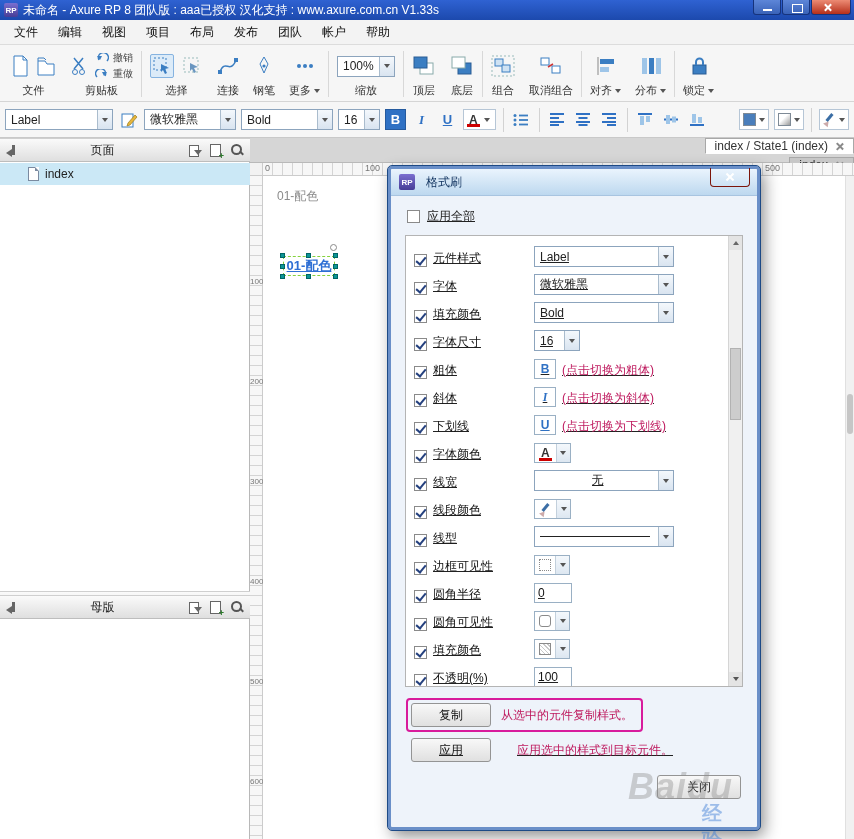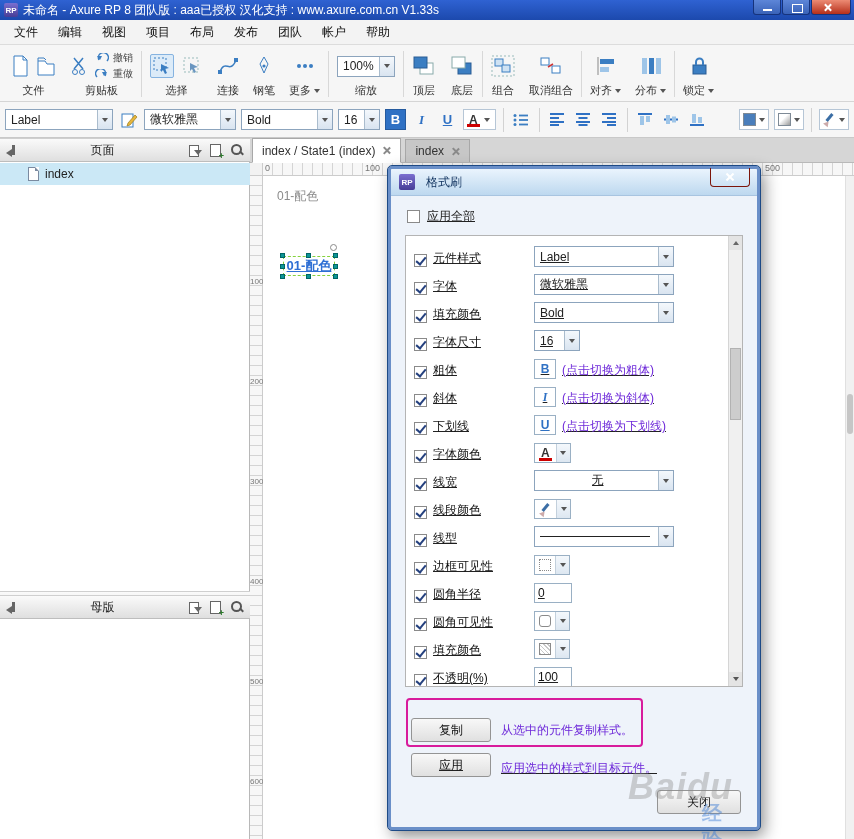--- a/index.html
+++ b/index.html
@@ -93,21 +93,21 @@
   .i-bars { width:13px; height:11px; position:relative; border-top:2px solid #555; border-bottom:2px solid #555; }
   .i-bars::after { content:""; position:absolute; left:0; top:2.5px; width:13px; height:2px; background:#555; }
   .tree { position:absolute; left:0; top:25px; width:250px; }
   .tree-item { height:22px; display:flex; align-items:center; gap:6px; padding-left:28px; }
   .tree-item.selected { background:#cbe8f6; }
   .i-page { width:11px; height:14px; border:1px solid #7a8aa0; background:#fff; position:relative; flex:none; }
   .i-page::after { content:""; position:absolute; right:-1px; top:-1px; border-top:4px solid #fff; border-left:4px solid #7a8aa0; }
 
   .editor { position:absolute; left:250px; top:0; right:0; bottom:0; }
   .tabstrip { position:absolute; left:0; top:0; right:0; height:25px; background:#d6d6d6; border-bottom:1px solid #b9b9b9;
-    display:flex; align-items:flex-end; padding-left:2px; gap:4px; }
+    display:flex; align-items:flex-end; padding-left:2px; gap:4px;flex-direction:column; }
   .tab { height:23px; display:flex; align-items:center; gap:7px; padding:0 9px; background:#c7c7c7;
     border:1px solid #a8a8a8; border-bottom:none; font-size:12px; color:#333; }
   .tab.active { background:#fff; height:25px; margin-bottom:-1px; border-bottom:1px solid #fff; }
   .tab-close { width:9px; height:9px; position:relative; flex:none; }
   .tab-close::before, .tab-close::after { content:""; position:absolute; left:4px; top:0; width:1.5px; height:9px; background:#8a8a8a; }
   .tab-close::before { transform:rotate(45deg);} .tab-close::after { transform:rotate(-45deg);}
 
   .ruler-corner { position:absolute; left:0; top:25px; width:13px; height:13px; background:#f2f2f2; border-right:1px solid #ccc; border-bottom:1px solid #ccc; }
   .ruler-h { position:absolute; left:13px; top:25px; right:0; height:13px; background:#f7f7f7; border-bottom:1px solid #ccc;
     background-image:repeating-linear-gradient(90deg, transparent 0 9px, #d4d4d4 9px 10px),
@@ -147,21 +147,21 @@
     border-right:2px solid #25417f; border-bottom:2px solid #25417f; transform:rotate(40deg); }
   .apply-all { display:flex; align-items:center; gap:7px; margin:3px 0 10px 2px; }
   .fp-panel { position:relative; height:452px; background:#fff; border:1px solid #b4b4b4; padding:3px 16px 0 8px; overflow:hidden; }
   .fp-row { height:28px; display:flex; align-items:flex-end; gap:6px; }
   .fp-label { flex:0 0 95px; color:#111; }
   .w140 { width:140px; } .w46 { width:46px; }
   .mini-btn { width:22px; height:20px; border:1px solid #9ab0c4; background:#fff; color:#2f71c4;
     font-weight:bold; display:inline-flex; align-items:center; justify-content:center; flex:none; }
   .mini-btn.it { font-family:"Liberation Serif","DejaVu Serif",serif; font-style:italic; }
   .mini-btn.un { text-decoration:underline; }
-  .fp-note { color:#6d28d9; }
+  .fp-note { color:#be185d; }
   .icombo { display:inline-flex; align-items:center; border:1px solid #9ab0c4; background:#fff; height:20px; flex:none; }
   .icombo .seg { padding:0 4px; display:flex; align-items:center; }
   .icombo .drop { width:14px; height:100%; border-left:1px solid #c3d0dc; display:flex; align-items:center; justify-content:center;
     background:linear-gradient(#f4f8fc,#dde7f1); }
   .glyph-a { font-weight:bold; color:#333; position:relative; padding:0 2px; }
   .glyph-a::after { content:""; position:absolute; left:0; right:0; bottom:-1px; height:3px; background:#c00; }
   .glyph-pen { width:13px; height:13px; position:relative; }
   .glyph-pen::before { content:""; position:absolute; left:5px; top:0px; width:3px; height:9px; background:#3b6ea5; transform:rotate(40deg); }
   .glyph-pen::after { content:""; position:absolute; left:1px; bottom:0px; width:0; height:0;
     border-left:3px solid transparent; border-right:3px solid transparent; border-bottom:5px solid #caa; transform:rotate(40deg); }
@@ -173,22 +173,22 @@
   .tinput { border:1px solid #9ab0c4; height:20px; width:38px; font-size:12px; padding:0 3px; background:#fff;
     font-family:inherit; color:#111; }
   .vscroll { position:absolute; right:0; top:0; bottom:0; width:14px; background:#f0f0f0; border-left:1px solid #d5d5d5; }
   .vs-btn { position:absolute; left:0; right:0; height:14px; background:#e4e4e4; display:flex; align-items:center; justify-content:center; }
   .vs-btn.up { top:0; } .vs-btn.down { bottom:0; }
   .vs-btn .caret.up { border-top:none; border-bottom:4px solid #666; }
   .vs-thumb { position:absolute; left:1px; right:1px; top:112px; height:72px; background:#cdcdcd; border:1px solid #b2b2b2; }
   .wbtn { height:24px; width:80px; background:linear-gradient(#f8f8f8,#e0e0e0); border:1px solid #949494;
     border-radius:3px; font-size:12px; display:inline-flex; align-items:center; justify-content:center; color:#111; flex:none; }
   .copy-wrap { margin-top:11px; display:inline-flex; align-items:center; gap:10px;
-    border:2px solid var(--highlight-magenta,#d81b9c); border-radius:4px; padding:18px 8px 3px 3px; margin-left:1px; }
-  .apply-row { margin-top:6px; display:flex; align-items:flex-end; gap:10px; padding-left:6px; }
+    border:2px solid var(--highlight-magenta,#d81b9c); border-radius:4px; padding:3px 8px 3px 3px; margin-left:1px; }
+  .apply-row { margin-top:6px; display:flex; align-items:center; gap:26px; padding-left:6px; }
   .close-row { margin-top:13px; padding-left:252px; }
 
   
   .watermark { position:absolute; left:628px; top:766px; z-index:30; pointer-events:none; }
   .wm-main { font-size:36px; font-weight:bold; color:#8f8f8f; opacity:.4; font-style:italic; letter-spacing:1px; }
   .wm-sub { position:absolute; left:74px; top:34px; font-size:20px; color:#3a7bd5; opacity:.45; font-weight:bold; }
 </style>
 </head>
 <body>
 

